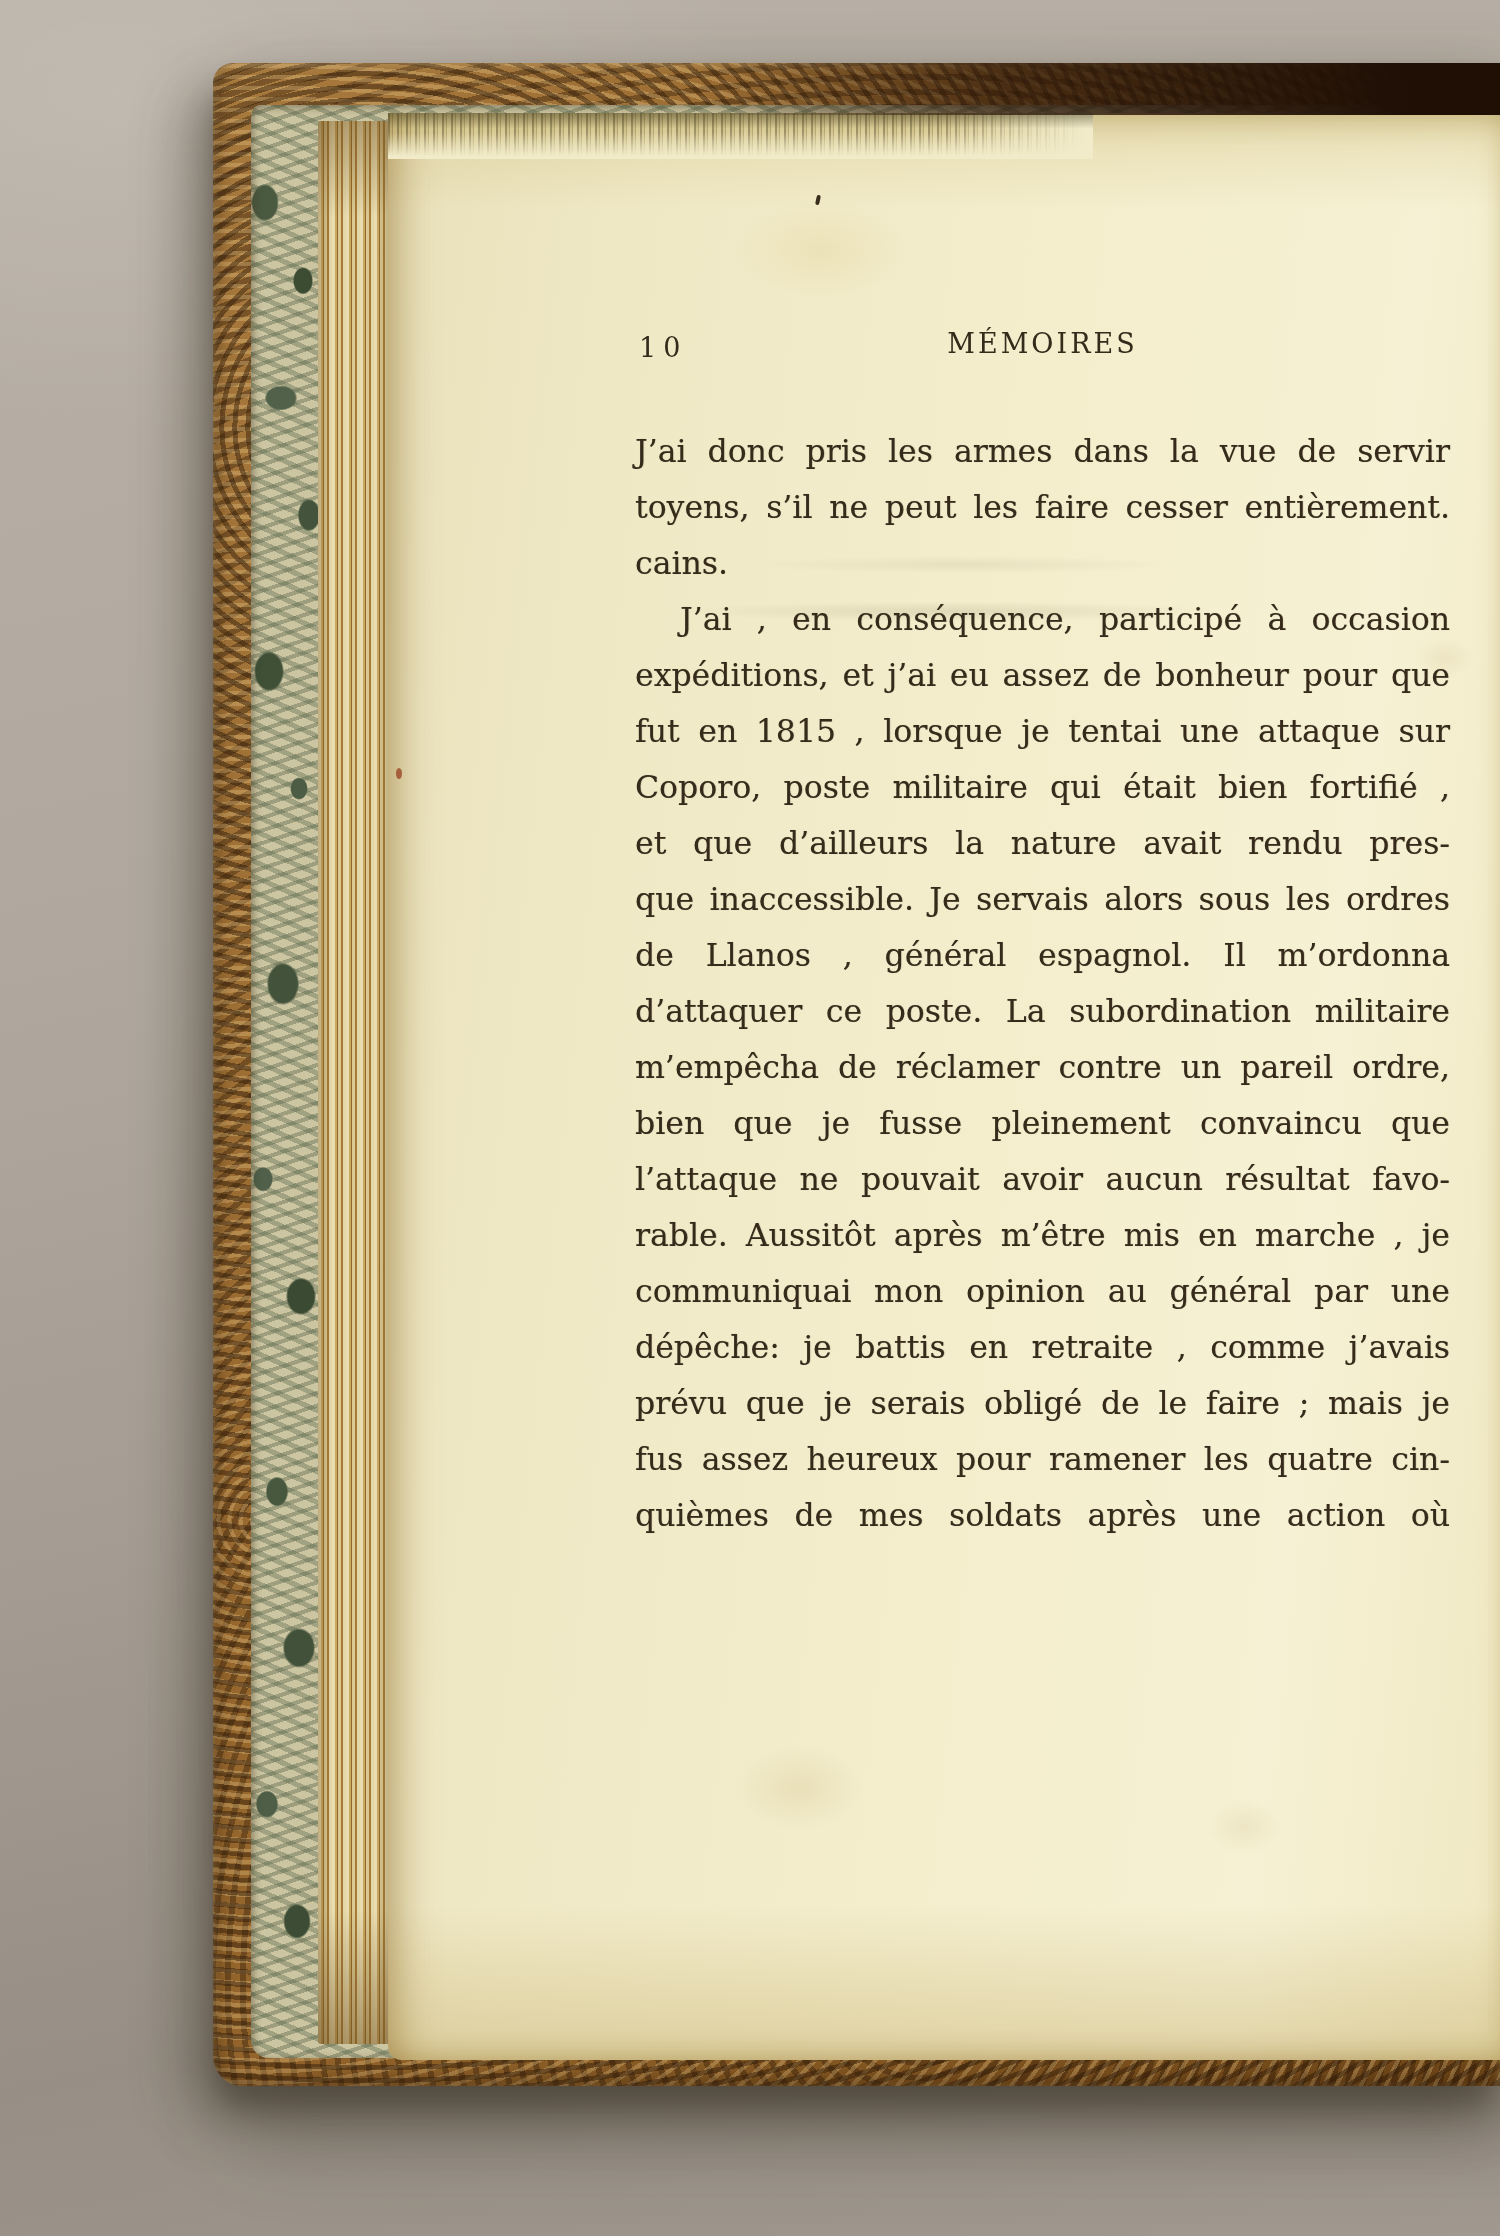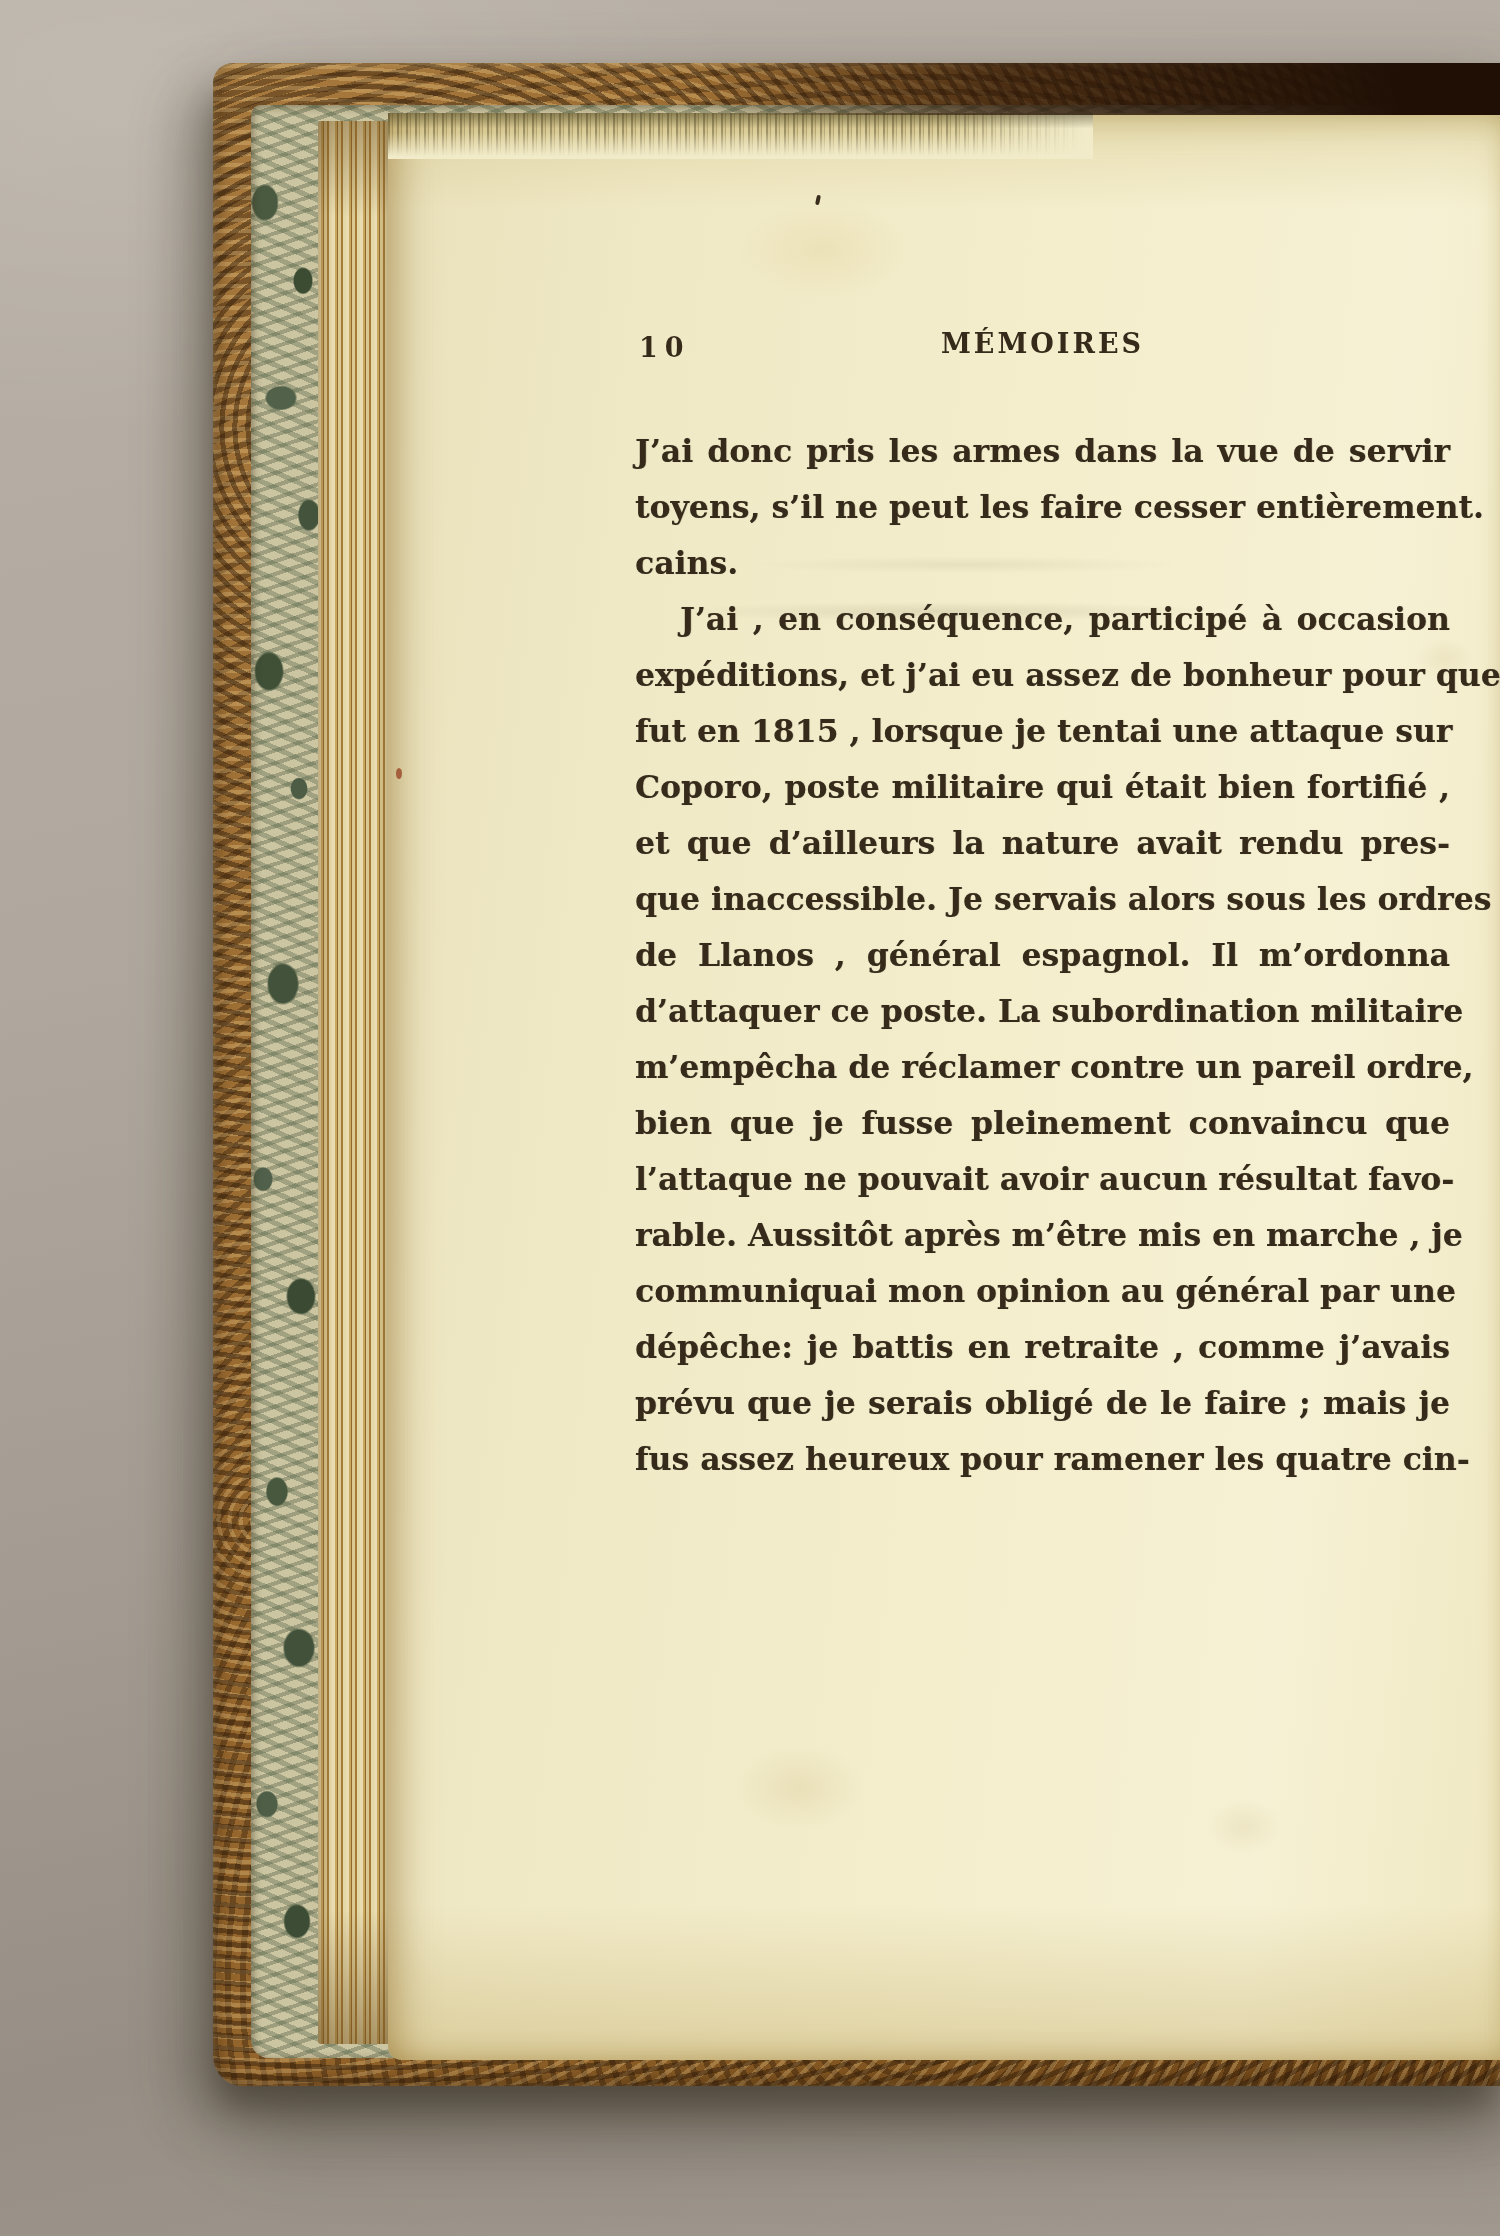--- a/index.html
+++ b/index.html
@@ -94,21 +94,21 @@
       linear-gradient(180deg, rgba(241,235,201,0) 0%, rgba(241,235,201,0) 42%, #f1ebc9 94%),
       repeating-linear-gradient(90deg, rgba(95,82,40,0.5) 0 2px, rgba(190,170,105,0.38) 2px 4px,
                       rgba(130,112,55,0.45) 4px 5px, rgba(210,192,125,0.3) 5px 9px);}
 
   .speck{position:absolute;border-radius:50%;}
   .speck-1{left:428px;top:82px;width:4px;height:10px;background:#3a2d1e;
            border-radius:2px;transform:rotate(12deg);}
   .speck-2{left:8px;top:655px;width:6px;height:11px;background:rgba(150,62,30,0.75);}
 
   
-  .page-inner{position:absolute;inset:0;color:var(--ink,#362a1b);font-weight:bold;}
+  .page-inner{position:absolute;inset:0;color:var(--ink,#362a1b);}
   .header-row{position:absolute;left:247px;top:215px;width:815px;height:42px;
     font-size:27px;}
   .page-num{position:absolute;left:4px;top:4px;letter-spacing:7px;}
   .running-head{position:absolute;left:0;top:0;width:100%;text-align:center;
     letter-spacing:3px;}
   .body-text{position:absolute;left:247px;top:310px;width:815px;
     font-size:31.5px;line-height:56px;
     text-shadow:0.4px 0.4px 0.7px rgba(44,31,16,0.35);}
   .body-line{white-space:nowrap;text-align:justify;text-align-last:justify;}
   .body-line.short{text-align-last:left;}
@@ -147,17 +147,18 @@
             <div class="body-line">de Llanos , général espagnol. Il m’ordonna</div>
             <div class="body-line">d’attaquer ce poste. La subordination militaire</div>
             <div class="body-line">m’empêcha de réclamer contre un pareil ordre,</div>
             <div class="body-line">bien que je fusse pleinement convaincu que</div>
             <div class="body-line">l’attaque ne pouvait avoir aucun résultat favo-</div>
             <div class="body-line">rable. Aussitôt après m’être mis en marche , je</div>
             <div class="body-line">communiquai mon opinion au général par une</div>
             <div class="body-line">dépêche: je battis en retraite , comme j’avais</div>
             <div class="body-line">prévu que je serais obligé de le faire ; mais je</div>
             <div class="body-line">fus assez heureux pour ramener les quatre cin-</div>
+            <div class="body-line">quièmes de mes soldats après une action où</div>
           </div>
       </div>
     </div>
   </div>
 </div>
 
 </body></html>

